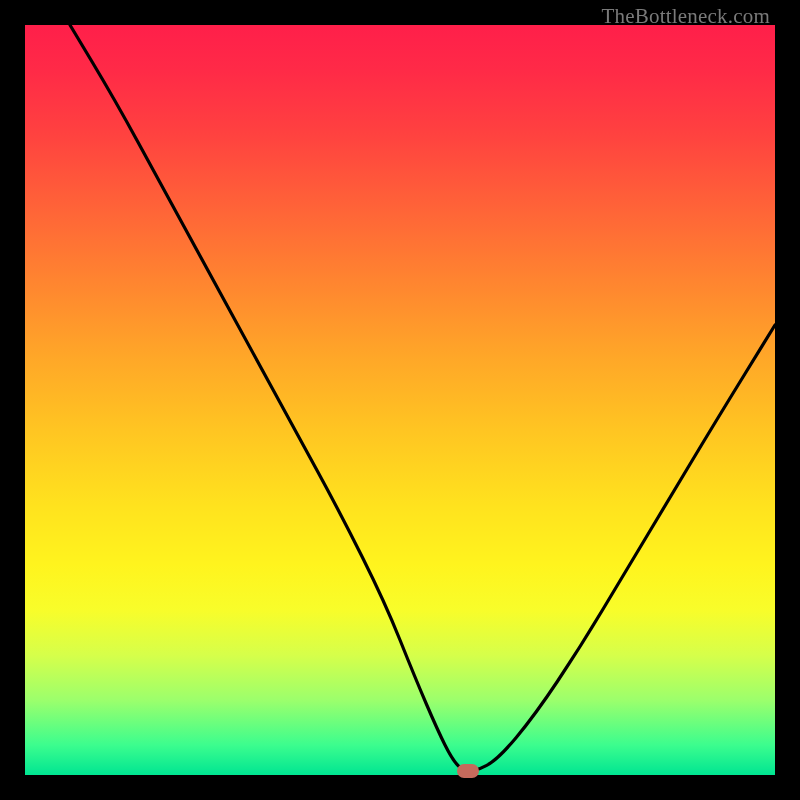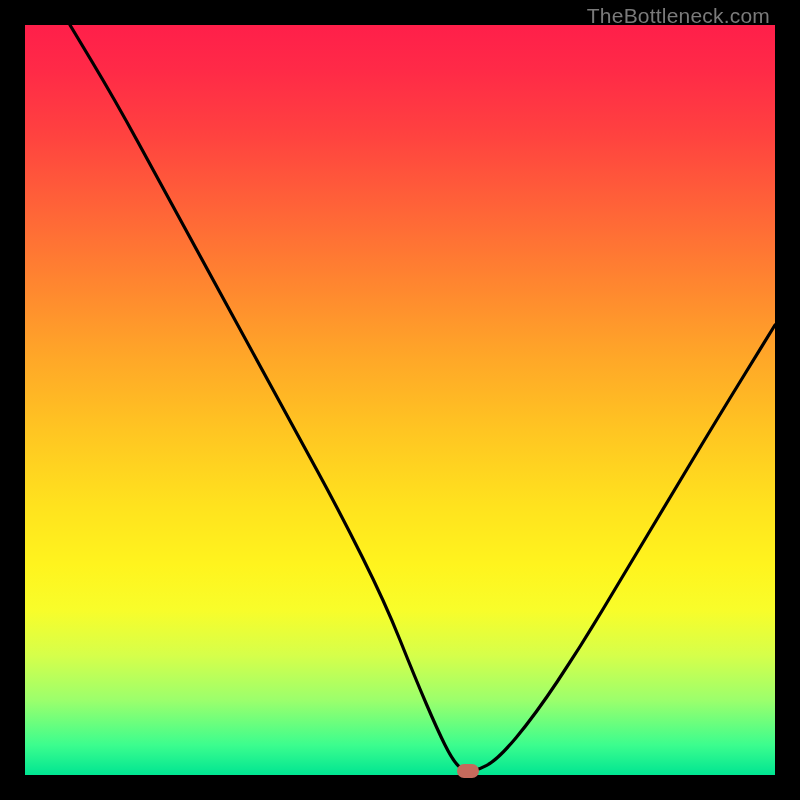--- a/index.html
+++ b/index.html
@@ -46,20 +46,21 @@
   }
   .watermark {
     position: absolute;
     top: 4px;
     right: 30px;
     color: #7a7a7a;
     font-size: 21px;
     font-weight: 500;
     letter-spacing: 0.2px;
     user-select: none;
+    font-family: Liberation Serif, serif;
   }
   svg.curve {
     position: absolute;
     left: 0;
     top: 0;
     width: 750px;
     height: 750px;
     overflow: visible;
   }
   .marker {

